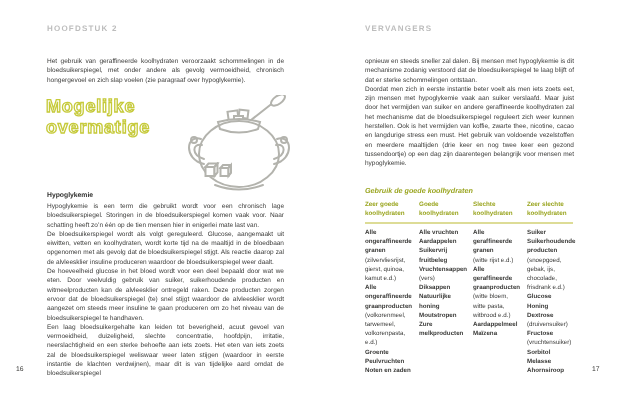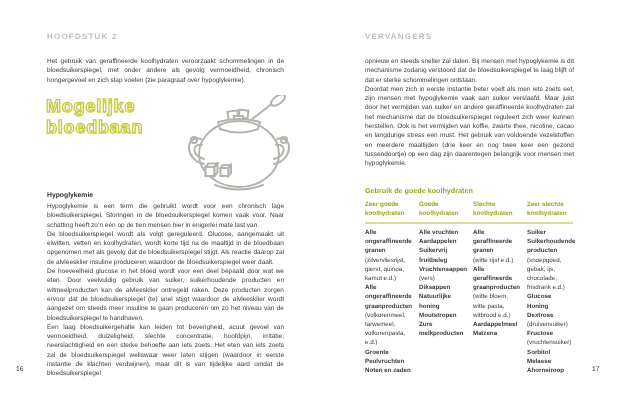--- a/index.html
+++ b/index.html
@@ -3,21 +3,21 @@
 <meta charset="utf-8">
 <style>
   html,body{margin:0;padding:0;background:#e8e8e8;}
   .spread{
     position:relative;width:640px;height:400px;background:#ffffff;
     font-family:"Liberation Sans","DejaVu Sans",sans-serif;
     color:#333331;overflow:hidden;margin:0 auto;
     text-rendering:geometricPrecision;
   }
   .running-head{
-    position:absolute;top:32px;font-size:8px;font-weight:bold;
+    position:absolute;top:24px;font-size:8px;font-weight:bold;
     letter-spacing:1.2px;color:#bdbdbd;
   }
   .rh-left{left:47px;}
   .rh-right{left:365px;}
   .bodytext{font-size:6.5px;line-height:9.3px;text-align:justify;color:#3a3a38;}
   .bodytext p{margin:0;}
   .intro{position:absolute;left:47px;top:57px;width:237px;}
   .chapter-title{
     position:absolute;left:46px;top:96px;width:175px;
     font-size:18px;line-height:20.5px;font-weight:bold;letter-spacing:0.8px;
@@ -33,21 +33,21 @@
     position:absolute;left:47px;top:192px;width:237px;
     font-size:6.8px;font-weight:bold;color:#2e2e2c;
   }
   .left-body{position:absolute;left:47px;top:202px;width:237px;}
   .right-body{position:absolute;left:365px;top:57px;width:209px;}
   .pagenum{position:absolute;font-size:6.8px;color:#3a3a38;}
   .pn-left{left:16px;top:366px;}
   .pn-right{left:592px;top:366px;}
   .table-heading{
     position:absolute;left:365px;top:186px;
-    font-size:7.2px;font-weight:bold;color:#9aa520;
+    font-size:7.2px;font-weight:bold;color:#9aa520;font-style:italic;
   }
   .ktable{position:absolute;left:365px;top:200px;width:210px;}
   .trow{display:flex;}
   .tcol{width:48px;margin-right:6px;}
   .tcol:last-child{margin-right:0;}
   .th{
     font-size:6.3px;line-height:9px;font-weight:bold;color:#9aa520;
     height:20px;
   }
   .trule{border-top:2px solid #dddc96;margin:2px 0 4px 0;width:208px;}
@@ -63,21 +63,21 @@
 
   <div class="running-head rh-left">HOOFDSTUK 2</div>
   <div class="running-head rh-right">VERVANGERS</div>
 
   <div class="bodytext intro">
     <p>Het gebruik van geraffineerde koolhydraten veroorzaakt schommelingen in de bloedsuikerspiegel, met onder andere als gevolg vermoeidheid, chronisch hongergevoel en zich slap voelen (zie paragraaf over hypoglykemie).</p>
   </div>
 
   <div class="chapter-title">
     <div class="title-line">Mogelijke</div>
-    <div class="title-line">bloedbaan</div>
+    <div class="title-line">overmatige</div>
   </div>
 
   <div class="bowl">
     <svg width="112" height="100" viewBox="0 0 112 100">
 
       <line class="ln" x1="63" y1="29" x2="91" y2="7"></line>
       <ellipse class="fl" cx="95" cy="5" rx="8" ry="4" transform="rotate(-35 95 5)"></ellipse>
 
       <rect class="fl" x="45" y="16" width="10" height="9" transform="rotate(-8 50 20)"></rect>
       <rect class="fl" x="56" y="15" width="9" height="8" transform="rotate(7 60 19)"></rect>

